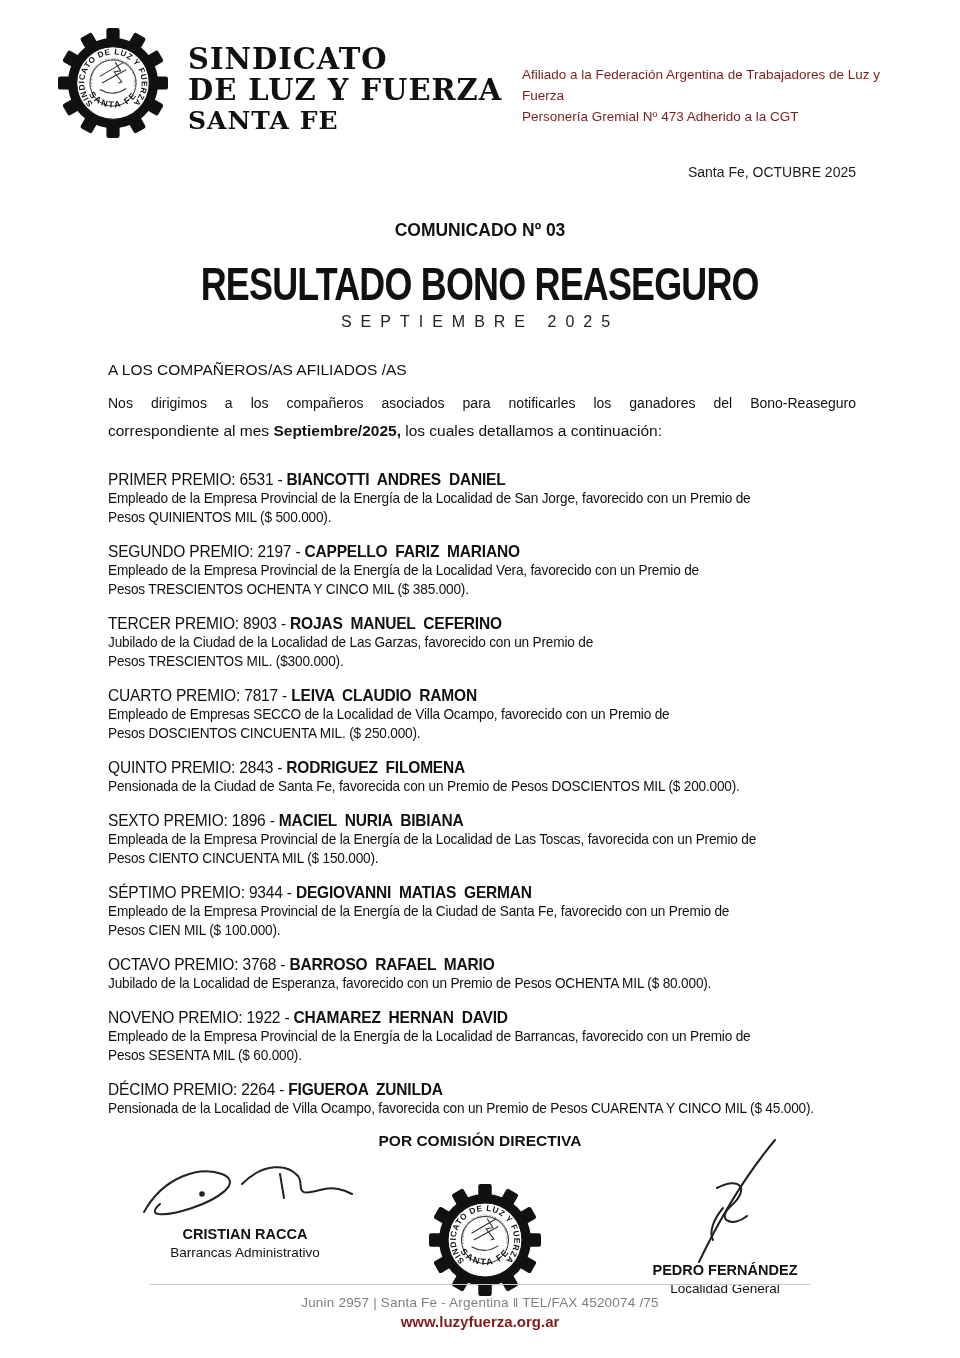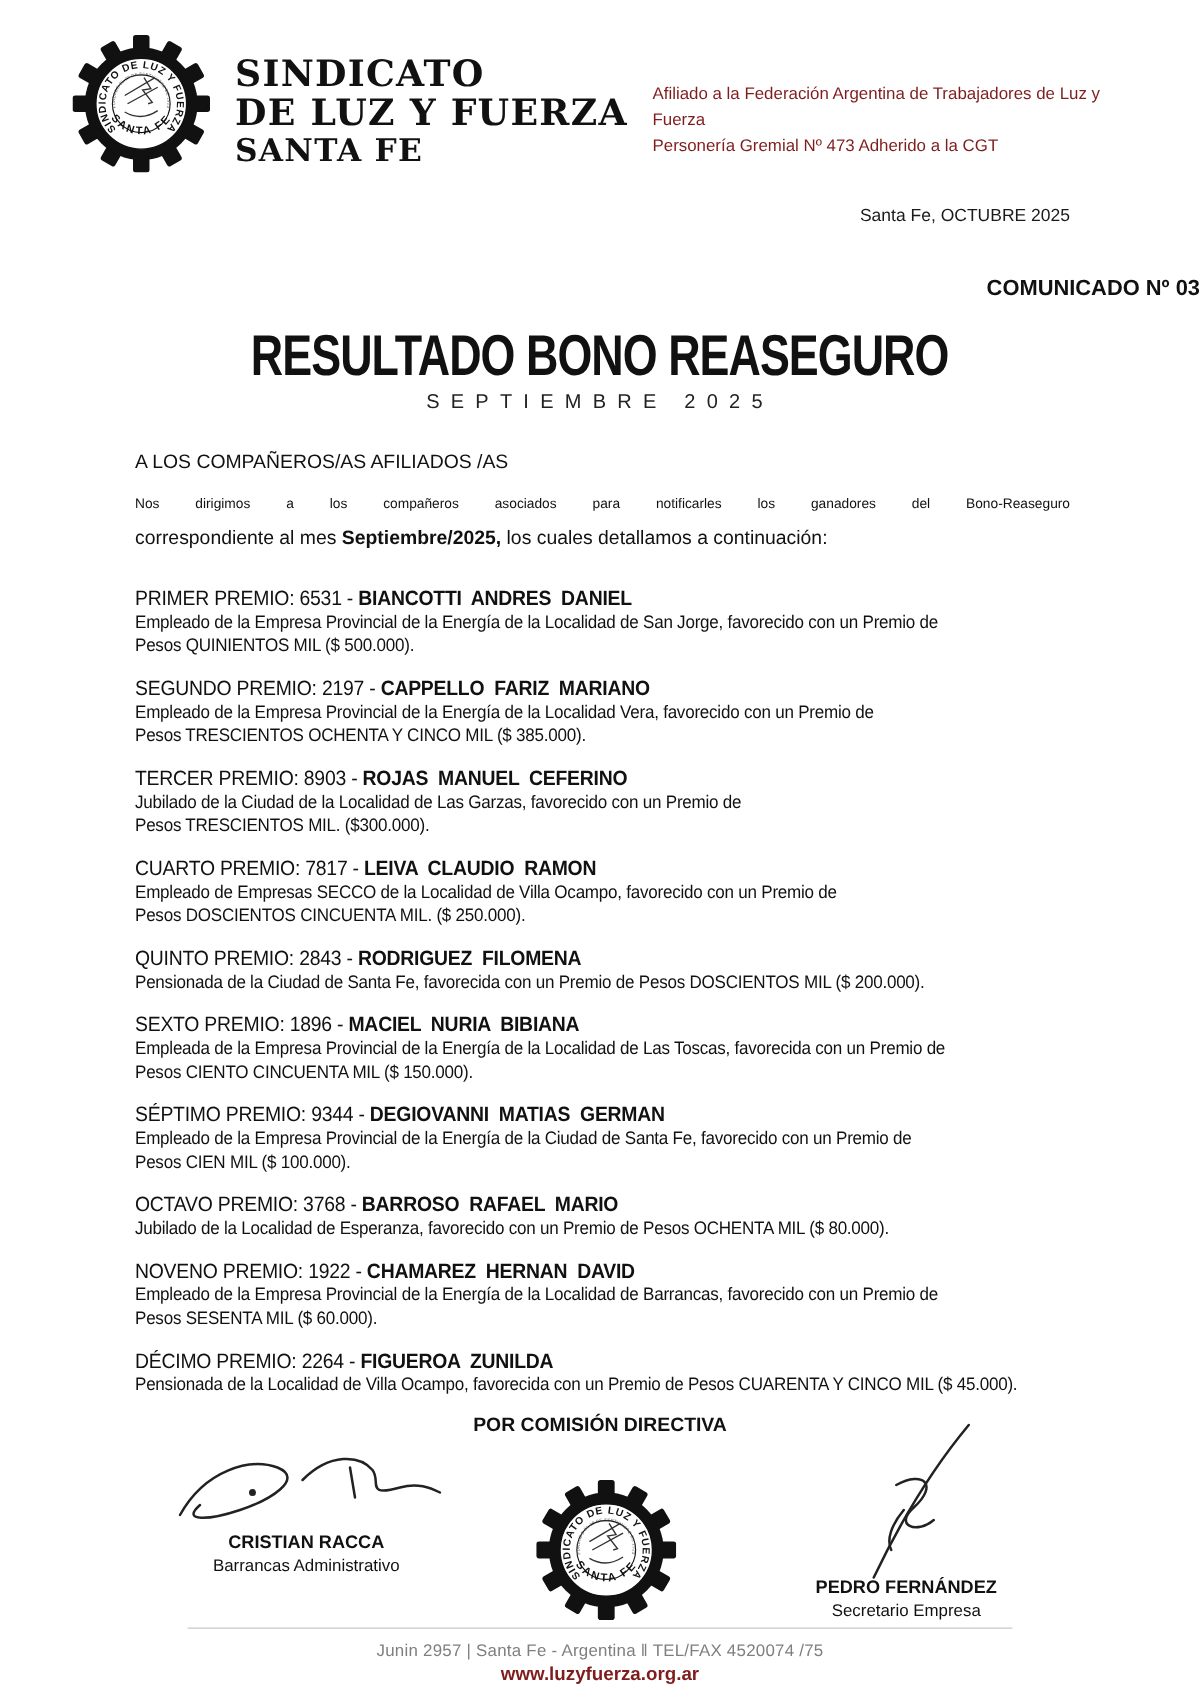--- a/index.html
+++ b/index.html
@@ -11,29 +11,29 @@
   .logo-wrap { width:110px; height:110px; flex:0 0 auto; }
   .brand { margin-left:20px; padding-top:16px; font-family:"DejaVu Serif", serif; }
   .brand-l1, .brand-l2 { font-size:29px; font-weight:800; letter-spacing:1px; line-height:31px; }
   .brand-l3 { font-size:25px; font-weight:600; letter-spacing:1px; line-height:30px; }
   .affiliation { margin-left:auto; padding-top:36px; color:#7f1d1d; font-size:13.5px; line-height:21px; max-width:380px; }
 
   
   .date-row { text-align:right; padding-right:104px; margin-top:26px; font-size:14px; color:#1a1a1a;padding-left:29px; }
 
   
-  .comunicado { text-align:right; margin-top:40px; font-size:17.5px; font-weight:bold; }
+  .comunicado { text-align:center; margin-top:40px; font-size:17.5px; font-weight:bold; }
   .main-title-row { text-align:center; margin-top:16px; }
   .main-title { display:inline-block; font-size:46px; font-weight:bold; letter-spacing:-1px; transform:scaleX(.78); transform-origin:center; white-space:nowrap; }
   .subtitle { text-align:center; margin-top:2px; font-size:16px; letter-spacing:9px; color:#222; }
 
   
   .content { margin:0 104px 0 108px; }
   .salutation { margin-top:30px; font-size:15.5px; }
-  .para-1 { margin-top:10px; font-size:11px; line-height:28px; text-align:justify; text-align-last:justify; }
+  .para-1 { margin-top:10px; font-size:14px; line-height:28px; text-align:justify; text-align-last:justify; }
   .para-2 { font-size:15.5px; line-height:28px; }
   .bold { font-weight:bold; }
 
   
   .prizes { margin-top:24px; }
   .prize { margin-bottom:14px; transform:scaleX(.94); transform-origin:0 0; width:106%; }
   .prize-heading { font-size:16.5px; line-height:20px; letter-spacing:-0.2px; }
   .p-name { font-weight:bold; word-spacing:4px; }
   .desc-line { font-size:14.5px; line-height:19px; letter-spacing:-0.2px; }
 
@@ -41,21 +41,21 @@
   .sig-heading { text-align:center; margin-top:12px; font-size:15.5px; font-weight:bold; }
   .sig-row { display:flex; justify-content:space-between; align-items:flex-start; margin:4px 110px 0 120px; height:152px; }
   .sig-col { width:250px; text-align:center; position:relative; }
   .sig-svg { display:block; margin:0 auto; }
   .sig-name { font-size:14.5px; font-weight:bold; margin-top:-2px; }
   .sig-title { font-size:13.5px; margin-top:3px; }
   .seal-wrap { width:112px; height:112px; margin-top:30px; }
   .sig-col.right .sig-svg { margin-top:-18px; }
 
   
-  .footer { position:absolute; left:0; right:0; bottom:10px; text-align:center; }
+  .footer { position:absolute; left:0; right:0; bottom:28px; text-align:center; }
   .footer-rule { border:0; border-top:1.5px solid #c9c9c9; margin:0 150px 10px 150px; }
   .footer-l1 { color:#7f7f7f; font-size:13.5px; letter-spacing:0.2px; }
   .footer-l2 { color:#7f1d1d; font-size:15px; font-weight:bold; margin-top:3px; }
 
   .gear-text { font-family:"Liberation Sans", sans-serif; font-weight:bold; }
 </style>
 </head>
 <body>
 
 <div class="page">
@@ -265,21 +265,21 @@
 
     <div class="sig-col right">
       <svg class="sig-svg" width="200" height="128" viewBox="0 0 200 128">
         <g fill="none" stroke="#222" stroke-width="2" stroke-linecap="round">
           <path d="M150 4 C 120 40 96 80 74 126"></path>
           <path d="M92 52 C 114 40 126 52 106 70 C 90 84 108 92 122 80"></path>
           <path d="M98 72 C 88 84 84 96 88 104"></path>
         </g>
       </svg>
       <div class="sig-name">PEDRO FERNÁNDEZ</div>
-      <div class="sig-title">Secretario Empresa</div>
+      <div class="sig-title">Localidad General</div>
     </div>
   </div>
 
   <div class="footer">
     <hr class="footer-rule">
     <div class="footer-l1">Junin 2957 | Santa Fe - Argentina  ‖  TEL/FAX 4520074 /75</div>
     <div class="footer-l2">www.luzyfuerza.org.ar</div>
   </div>
 
 </div>

